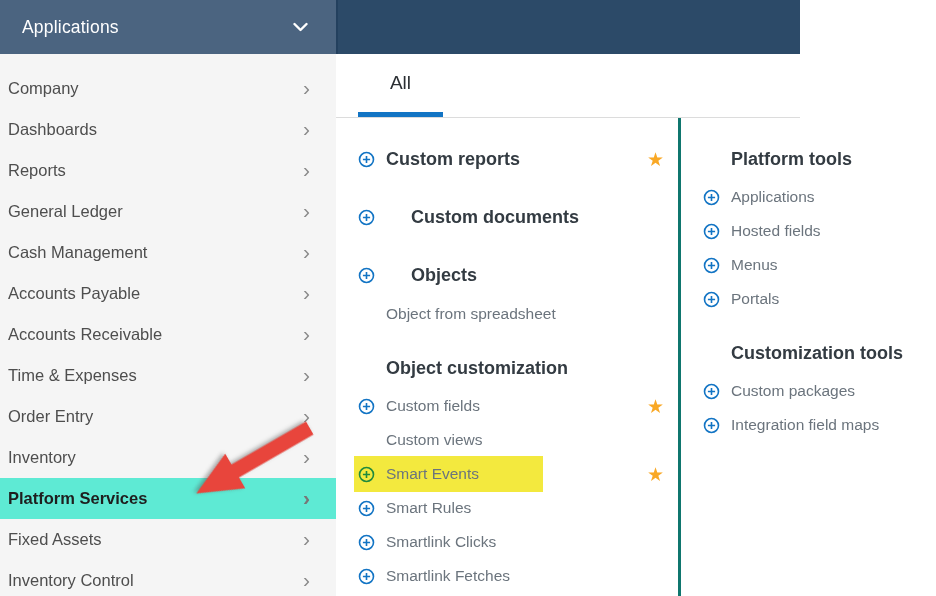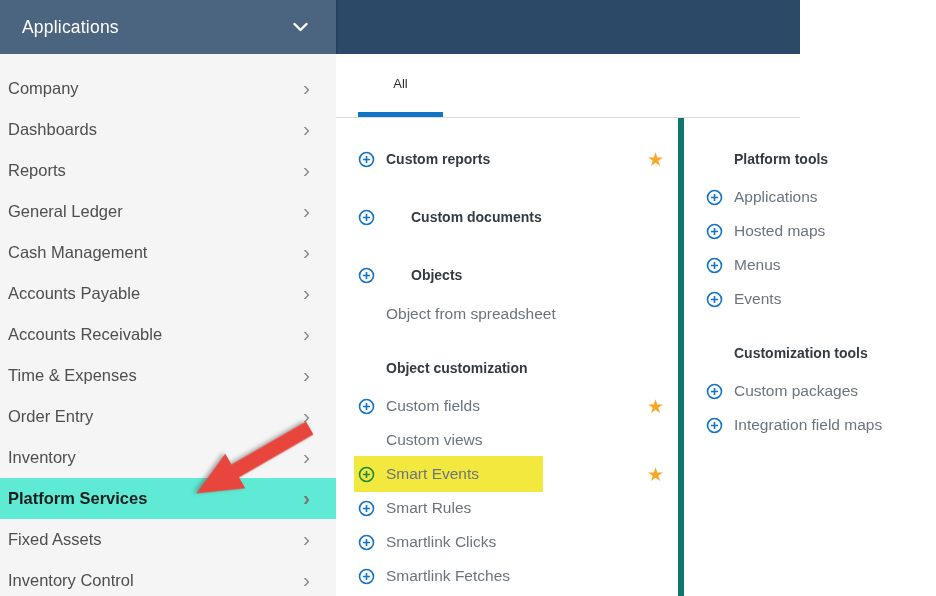--- a/index.html
+++ b/index.html
@@ -26,42 +26,42 @@
   .side-item .side-chevron{color:#8a8a8a;font-size:21px;line-height:1;margin-top:-2px;}
   .side-item.active{background:#5eead4;color:#1e1e1e;font-weight:bold;}
   .side-item.active .side-chevron{color:#777;}
 
   
   .main{flex:1;display:flex;flex-direction:column;background:#ffffff;min-width:0;}
   .topbar{height:54px;flex:0 0 54px;background:var(--topbar-bg,#2c4a68);border-left:2px solid #23405e;box-sizing:border-box;}
   .tabbar{height:64px;flex:0 0 64px;border-bottom:1px solid #dcdcdc;box-sizing:border-box;display:flex;padding-left:22px;}
   .tab{
     width:85px;display:flex;align-items:center;justify-content:center;
-    font-size:13px;color:#2b2f33;border-bottom:5px solid transparent;
+    font-size:19px;color:#2b2f33;border-bottom:5px solid transparent;
     box-sizing:border-box;cursor:pointer;
   }
   .tab.active{border-bottom-color:var(--accent-blue,#1274c4);}
 
   .content{flex:1;display:flex;min-height:0;}
   .col{box-sizing:border-box;padding:24px 0 0 22px;}
   .col.middle{flex:0 0 342px;width:342px;}
-  .col.right{flex:1;border-left:6px solid #0f766e;}
+  .col.right{flex:1;border-left:3px solid #0f766e;}
 
   
   .row{display:flex;align-items:center;height:34px;position:relative;cursor:pointer;}
   .row.header{cursor:default;}
   .row .plus-icon{
     flex:0 0 17px;width:17px;height:17px;margin-right:11px;
     color:var(--accent-blue,#1274c4);display:flex;align-items:center;justify-content:center;
     position:relative;z-index:1;
   }
   .row .plus-icon.empty{color:transparent;}
   .row .row-label{position:relative;z-index:1;white-space:nowrap;}
   .row.group .row-label,
-  .row.header .row-label{font-size:14px;font-weight:bold;color:#333b42;}
+  .row.header .row-label{font-size:18px;font-weight:bold;color:#333b42;}
   .row.item .row-label{font-size:15.5px;color:#6b747d;}
   .row .star{
     margin-left:auto;margin-right:14px;color:var(--star-color,#f9a825);
     font-size:19px;line-height:1;position:relative;z-index:1;
   }
   .row.group + .row.group{margin-top:24px;gap:25px;}
   .row.group + .row.item{margin-top:5px;}
   .row.item + .row.header{margin-top:20px;}
   .row.header + .row.item{margin-top:4px;}
 
@@ -255,39 +255,39 @@
             </span>
             <span class="row-label">Applications</span>
           </div>
           <div class="row item">
             <span class="plus-icon">
               <svg viewBox="0 0 18 18" width="17" height="17" aria-hidden="true">
                 <circle cx="9" cy="9" r="7.4" fill="none" stroke="currentColor" stroke-width="1.7"></circle>
                 <path d="M9 5.2V12.8M5.2 9H12.8" stroke="currentColor" stroke-width="1.7" fill="none"></path>
               </svg>
             </span>
-            <span class="row-label">Hosted maps</span>
+            <span class="row-label">Hosted fields</span>
           </div>
           <div class="row item">
             <span class="plus-icon">
               <svg viewBox="0 0 18 18" width="17" height="17" aria-hidden="true">
                 <circle cx="9" cy="9" r="7.4" fill="none" stroke="currentColor" stroke-width="1.7"></circle>
                 <path d="M9 5.2V12.8M5.2 9H12.8" stroke="currentColor" stroke-width="1.7" fill="none"></path>
               </svg>
             </span>
             <span class="row-label">Menus</span>
           </div>
           <div class="row item">
             <span class="plus-icon">
               <svg viewBox="0 0 18 18" width="17" height="17" aria-hidden="true">
                 <circle cx="9" cy="9" r="7.4" fill="none" stroke="currentColor" stroke-width="1.7"></circle>
                 <path d="M9 5.2V12.8M5.2 9H12.8" stroke="currentColor" stroke-width="1.7" fill="none"></path>
               </svg>
             </span>
-            <span class="row-label">Events</span>
+            <span class="row-label">Portals</span>
           </div>
           <div class="row header">
             <span class="plus-icon empty"></span>
             <span class="row-label">Customization tools</span>
           </div>
           <div class="row item">
             <span class="plus-icon">
               <svg viewBox="0 0 18 18" width="17" height="17" aria-hidden="true">
                 <circle cx="9" cy="9" r="7.4" fill="none" stroke="currentColor" stroke-width="1.7"></circle>
                 <path d="M9 5.2V12.8M5.2 9H12.8" stroke="currentColor" stroke-width="1.7" fill="none"></path>

